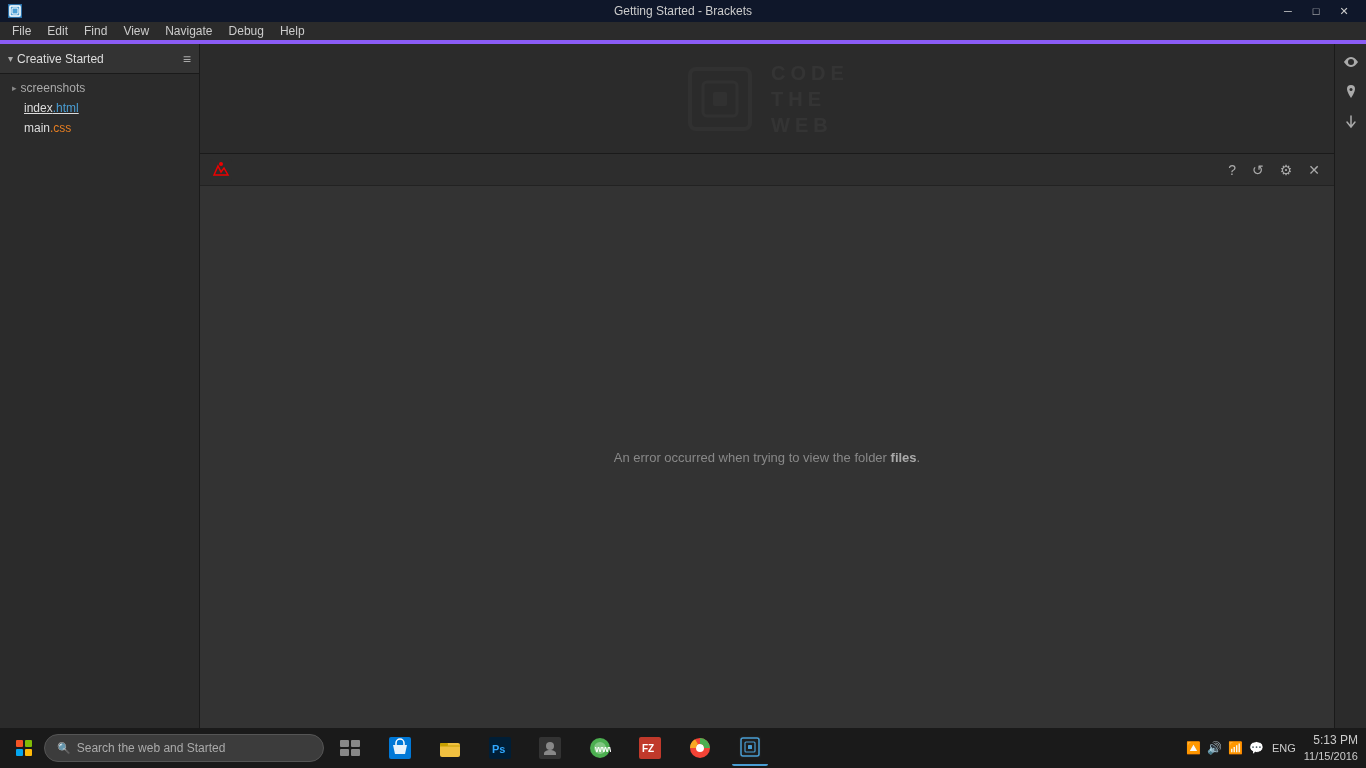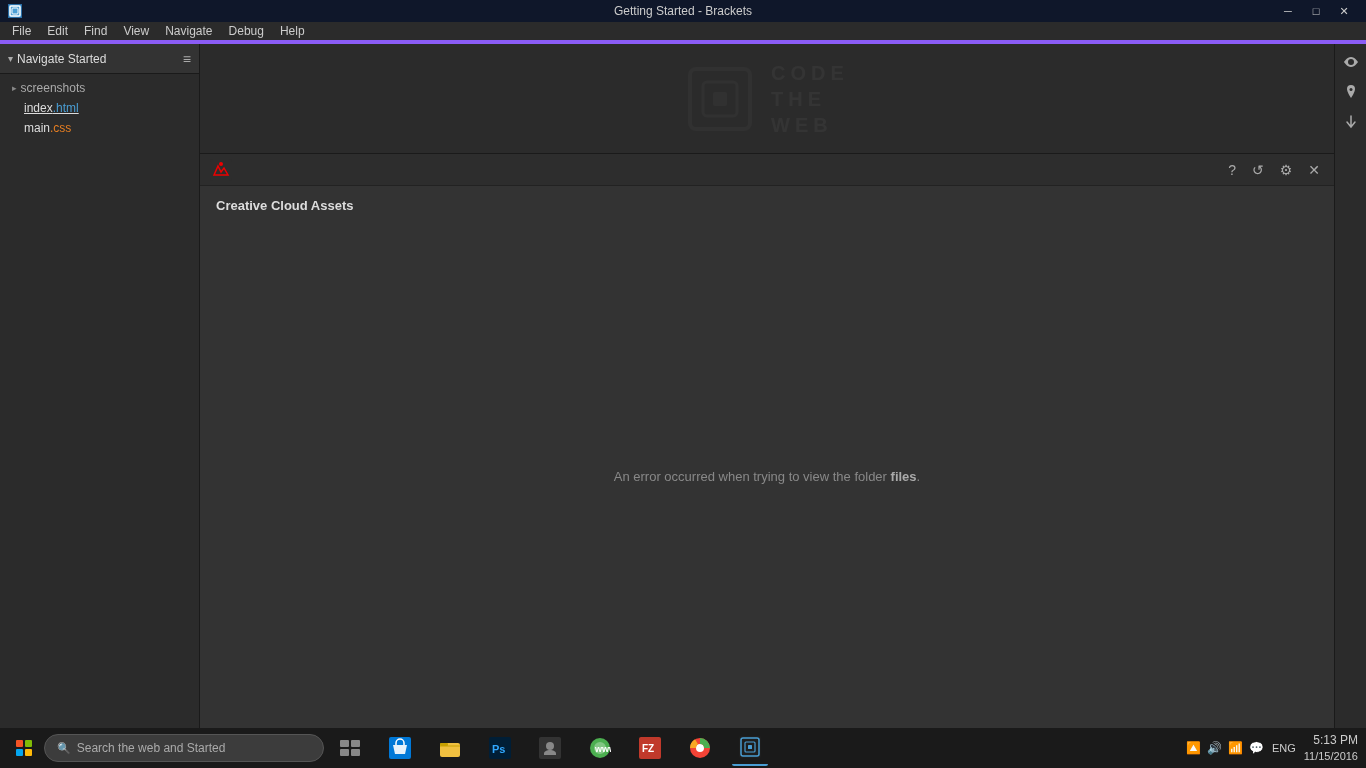--- a/index.html
+++ b/index.html
@@ -294,21 +294,21 @@
   <span class="menu-item">Debug</span>
   <span class="menu-item">Help</span>
 </div>
 
 <div class="main-container">
 
   <div class="sidebar">
     <div class="sidebar-header">
       <div class="sidebar-header-title">
         <span class="sidebar-header-icon">▾</span>
-        <span>Navigate Started</span>
+        <span>Creative Started</span>
       </div>
       <span class="sidebar-header-btn">≡</span>
     </div>
     <div class="sidebar-tree">
       <div class="tree-item folder">
         <span class="tree-arrow">▸</span>
         <span>screenshots</span>
       </div>
       <div class="tree-item file-html tree-indent">
         <span>index<span class="file-ext-html">.html</span></span>
@@ -350,21 +350,20 @@
             </svg>
           </div>
         </div>
         <div class="cc-panel-header-right">
           <button class="cc-panel-btn">?</button>
           <button class="cc-panel-btn">↺</button>
           <button class="cc-panel-btn">⚙</button>
           <button class="cc-panel-btn">✕</button>
         </div>
       </div>
-      <div class="cc-panel-title">Creative Cloud Assets</div>
       <div class="cc-panel-content">
         <div class="cc-error-msg">
           <span>An error occurred when trying to view the folder </span><strong>files</strong><span>.</span>
         </div>
       </div>
     </div>
   </div>
 
   <div class="right-toolbar">
     <div class="toolbar-btn" title="Live Preview">

